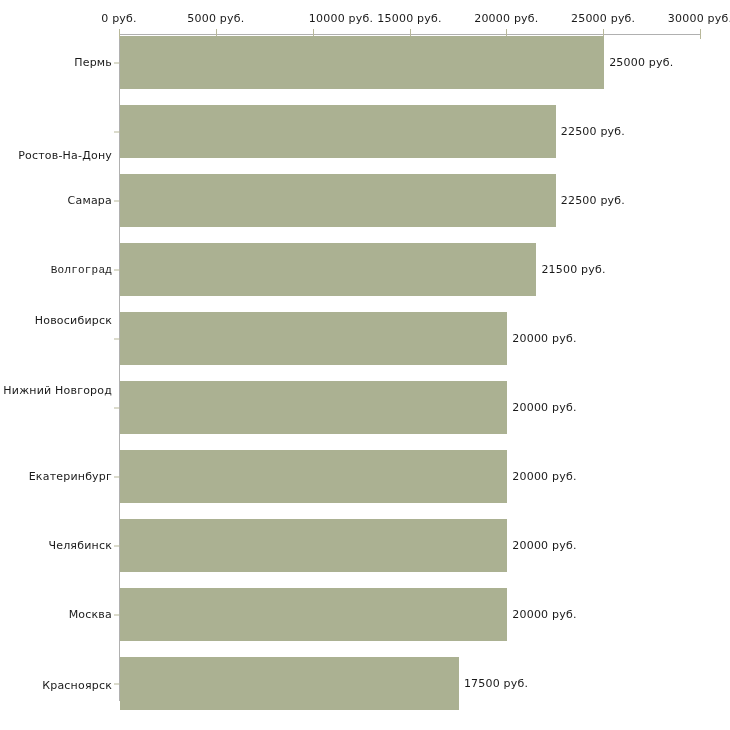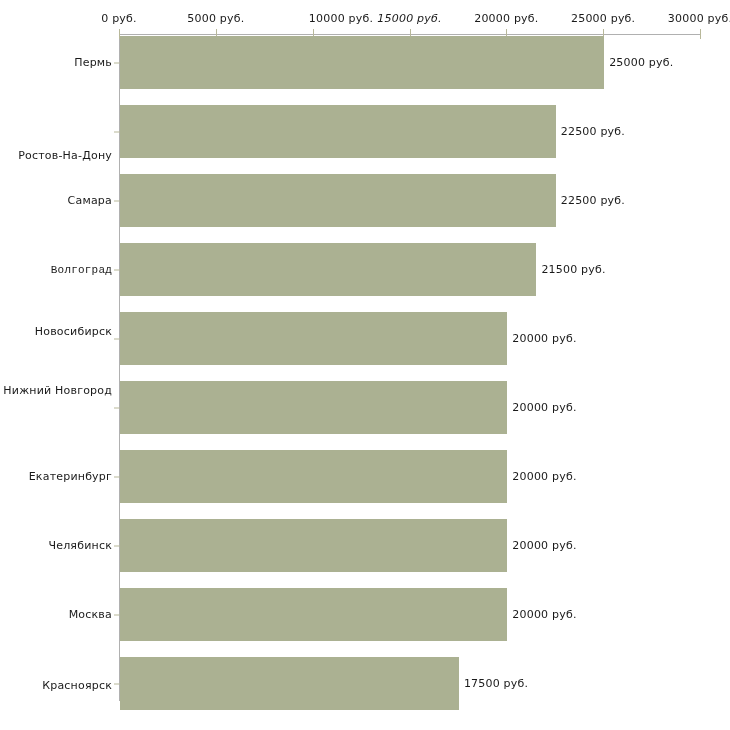--- a/index.html
+++ b/index.html
@@ -100,21 +100,21 @@
   <div class="axis-line" id="y-axis-line"></div>
 
   <div id="x-ticks">
       <div class="x-tick" style="left: 119px;"></div>
       <div class="x-tick-label" style="left: 119px;">0 руб.</div>
       <div class="x-tick" style="left: 215.833px;"></div>
       <div class="x-tick-label" style="left: 215.833px;">5000 руб.</div>
       <div class="x-tick" style="left: 312.667px;"></div>
       <div class="x-tick-label" style="left: 296px; margin-left: 45px;">10000 руб.</div>
       <div class="x-tick" style="left: 409.5px;"></div>
-      <div class="x-tick-label" style="left: 409.5px; font-style: italic;">15000 руб.</div>
+      <div class="x-tick-label" style="left: 409.5px;">15000 руб.</div>
       <div class="x-tick" style="left: 506.333px;"></div>
       <div class="x-tick-label" style="left: 506.333px;">20000 руб.</div>
       <div class="x-tick" style="left: 603.167px;"></div>
       <div class="x-tick-label" style="left: 603.167px;">25000 руб.</div>
       <div class="x-tick" style="left: 700px;"></div>
       <div class="x-tick-label" style="left: 700px;">30000 руб.</div>
     </div>
   <div id="y-ticks">
       <div class="y-tick" style="top: 62.5px;"></div>
       <div class="y-tick" style="top: 131.5px;"></div>
@@ -125,21 +125,21 @@
       <div class="y-tick" style="top: 476.5px;"></div>
       <div class="y-tick" style="top: 545.5px;"></div>
       <div class="y-tick" style="top: 614.5px;"></div>
       <div class="y-tick" style="top: 683.5px;"></div>
     </div>
   <div id="cat-labels">
       <div class="cat-label" style="top: 62.5px;">Пермь</div>
       <div class="cat-label" style="top: 131.5px; margin-top: 24px;">Ростов-На-Дону</div>
       <div class="cat-label" style="top: 200.5px;">Самара</div>
       <div class="cat-label" style="top: 269.5px; font-family: Liberation Mono, monospace;">Волгоград</div>
-      <div class="cat-label" style="top: 332px; margin-left: 16px;">Новосибирск</div>
+      <div class="cat-label" style="top: 321px; margin-left: 16px;">Новосибирск</div>
       <div class="cat-label" style="top: 391px;">Нижний Новгород</div>
       <div class="cat-label" style="top: 476.5px;">Екатеринбург</div>
       <div class="cat-label" style="top: 545.5px;">Челябинск</div>
       <div class="cat-label" style="top: 614.5px;">Москва</div>
       <div class="cat-label" style="top: 686px;">Красноярск</div>
     </div>
   <div id="bars">
       <div class="bar" title="Пермь — 25000 руб." style="top: 36px; height: 53px; width: 484.167px; background: rgb(171, 177, 146);"></div>
       <div class="bar" title="Ростов-На-Дону — 22500 руб." style="top: 105px; height: 53px; width: 435.75px; background: rgb(171, 177, 146);"></div>
       <div class="bar" title="Самара — 22500 руб." style="top: 174px; height: 53px; width: 435.75px; background: rgb(171, 177, 146);"></div>

